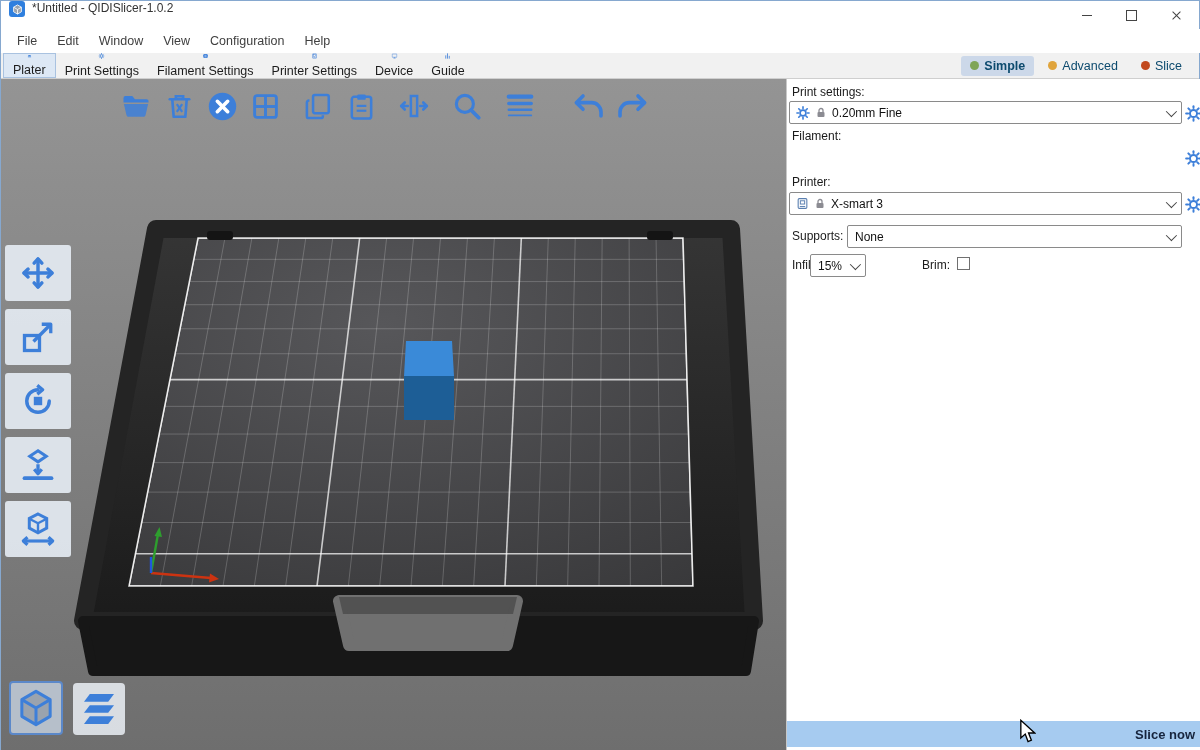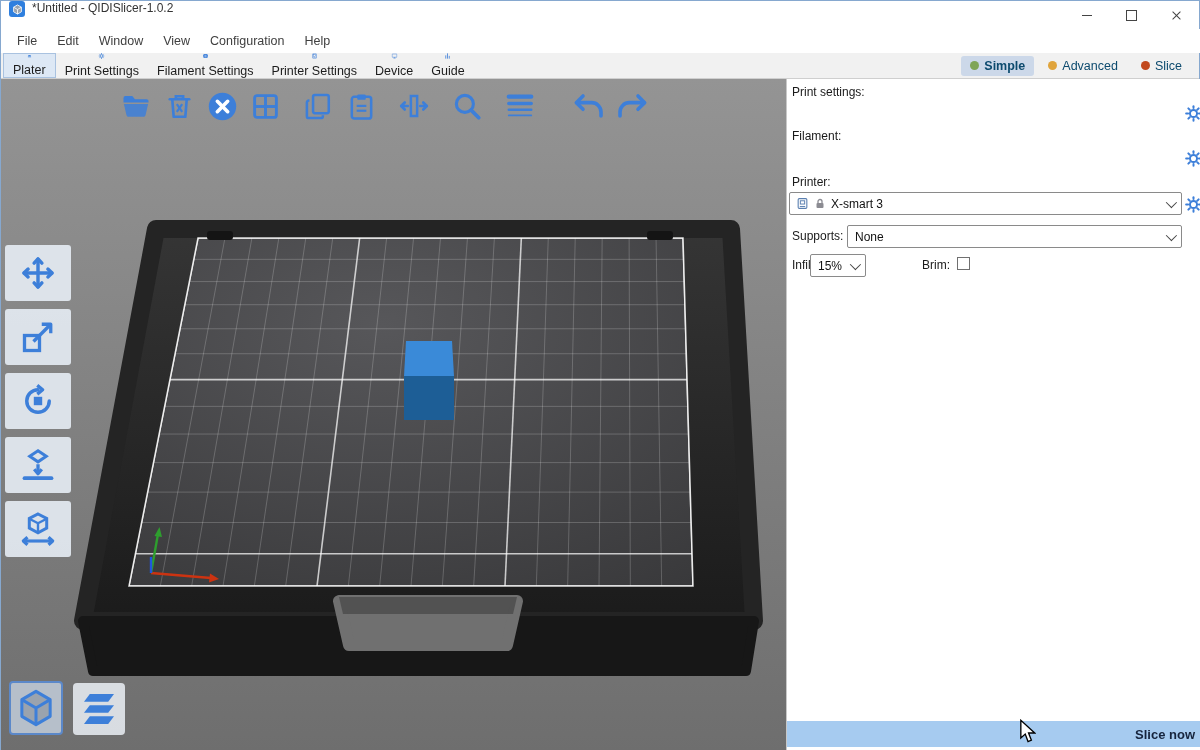--- a/index.html
+++ b/index.html
@@ -481,20 +481,30 @@
         <div class="vb-stack">
             <svg width="40" height="40" viewBox="0 0 24 24">
               <use href="#sym-stack"></use>
             </svg>
           </div>
       </div>
     </div>
 
     <div class="right-panel">
       <span class="rp-label" style="top:6px">Print settings:</span>
+      <div class="combo" style="left:2px;top:22px;width:393px">
+        <svg width="14" height="14" viewBox="0 0 24 24" style="color:var(--accent)">
+            <use href="#sym-gear"></use>
+          </svg>
+        <svg width="12" height="12" viewBox="0 0 24 24" style="color:#8b8b92;margin-left:5px">
+            <use href="#sym-lock"></use>
+          </svg>
+        <span class="combo-text">0.20mm Fine</span>
+        <span class="chev"></span>
+      </div>
       <button class="gear-btn" style="left:397px;top:25px">
         <svg width="17" height="17" viewBox="0 0 24 24">
             <use href="#sym-gear"></use>
           </svg>
       </button>
 
       <span class="rp-label" style="top:50px">Filament:</span>
       <button class="gear-btn" style="left:397px;top:70px">
         <svg width="17" height="17" viewBox="0 0 24 24">
             <use href="#sym-gear"></use>

